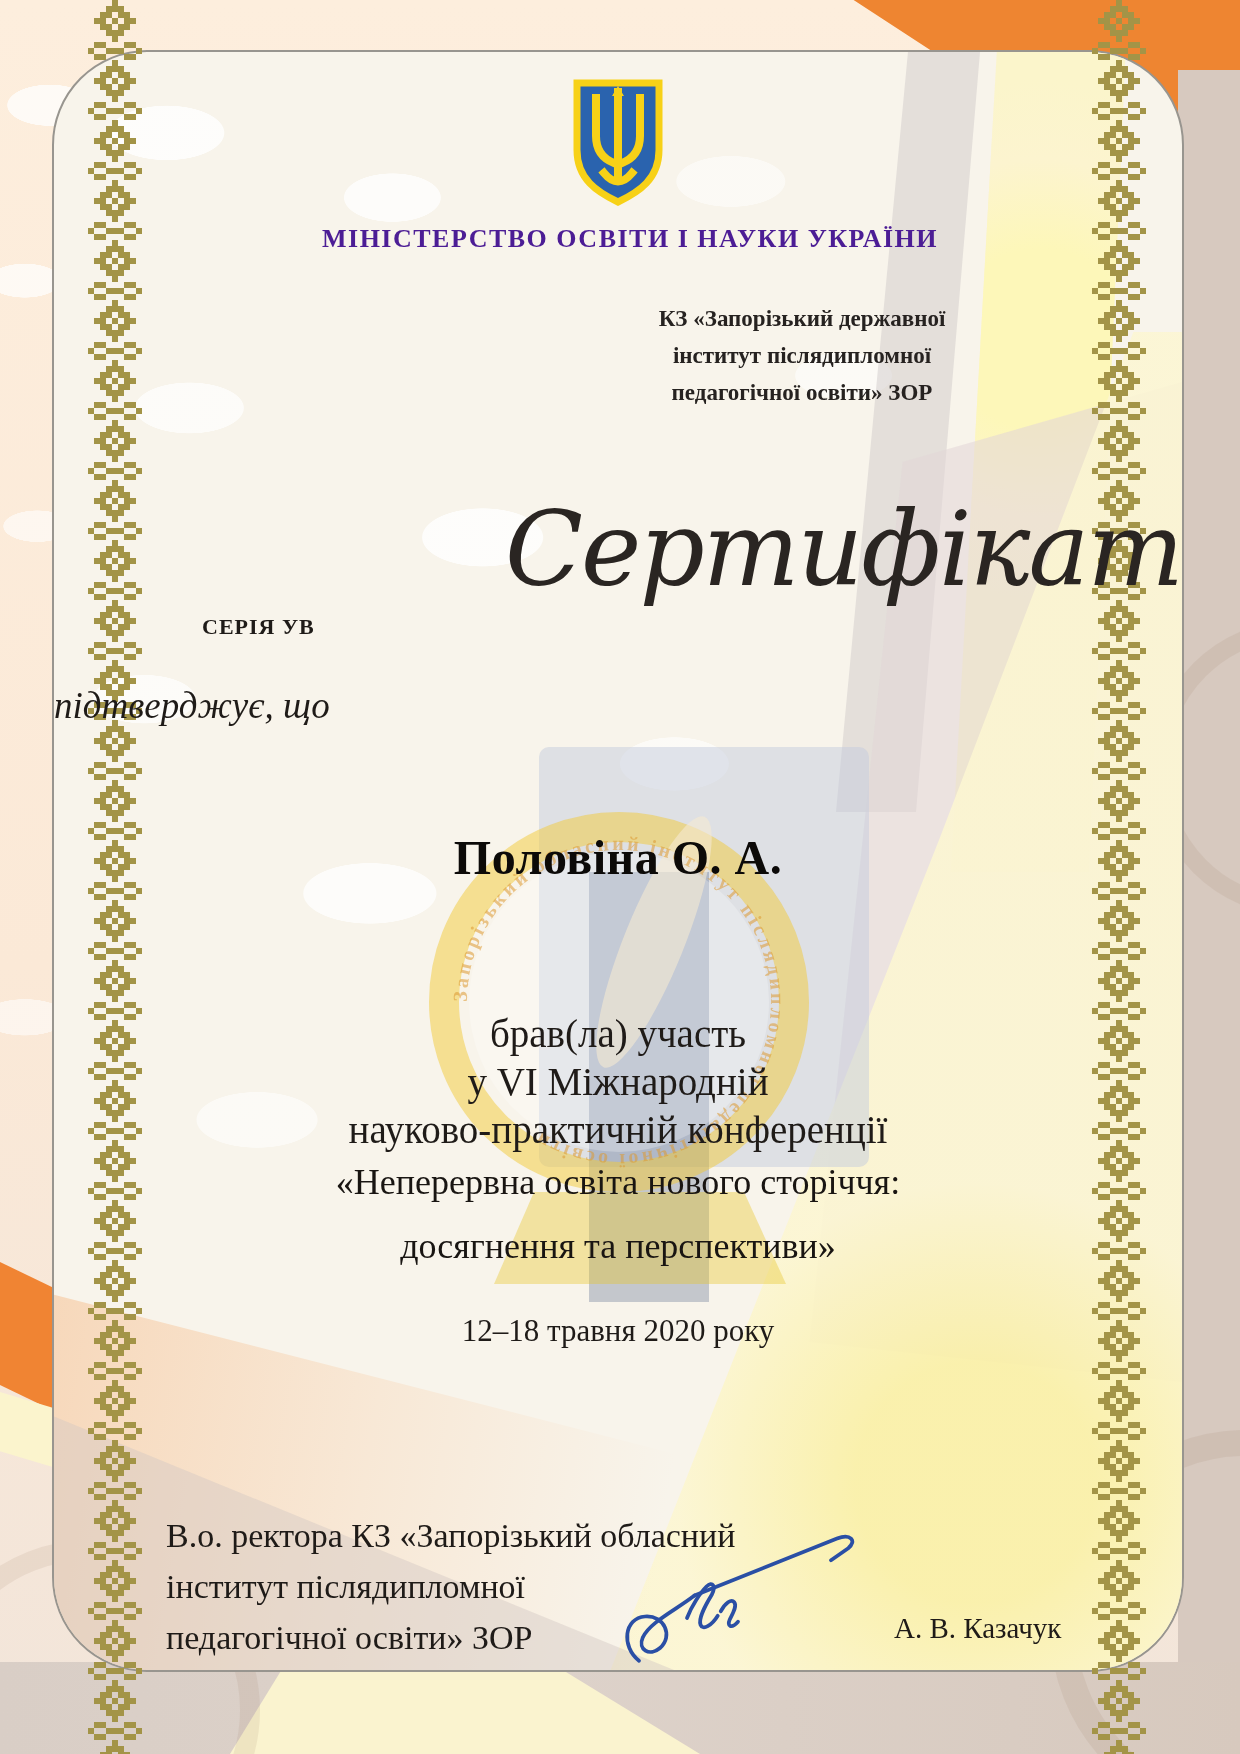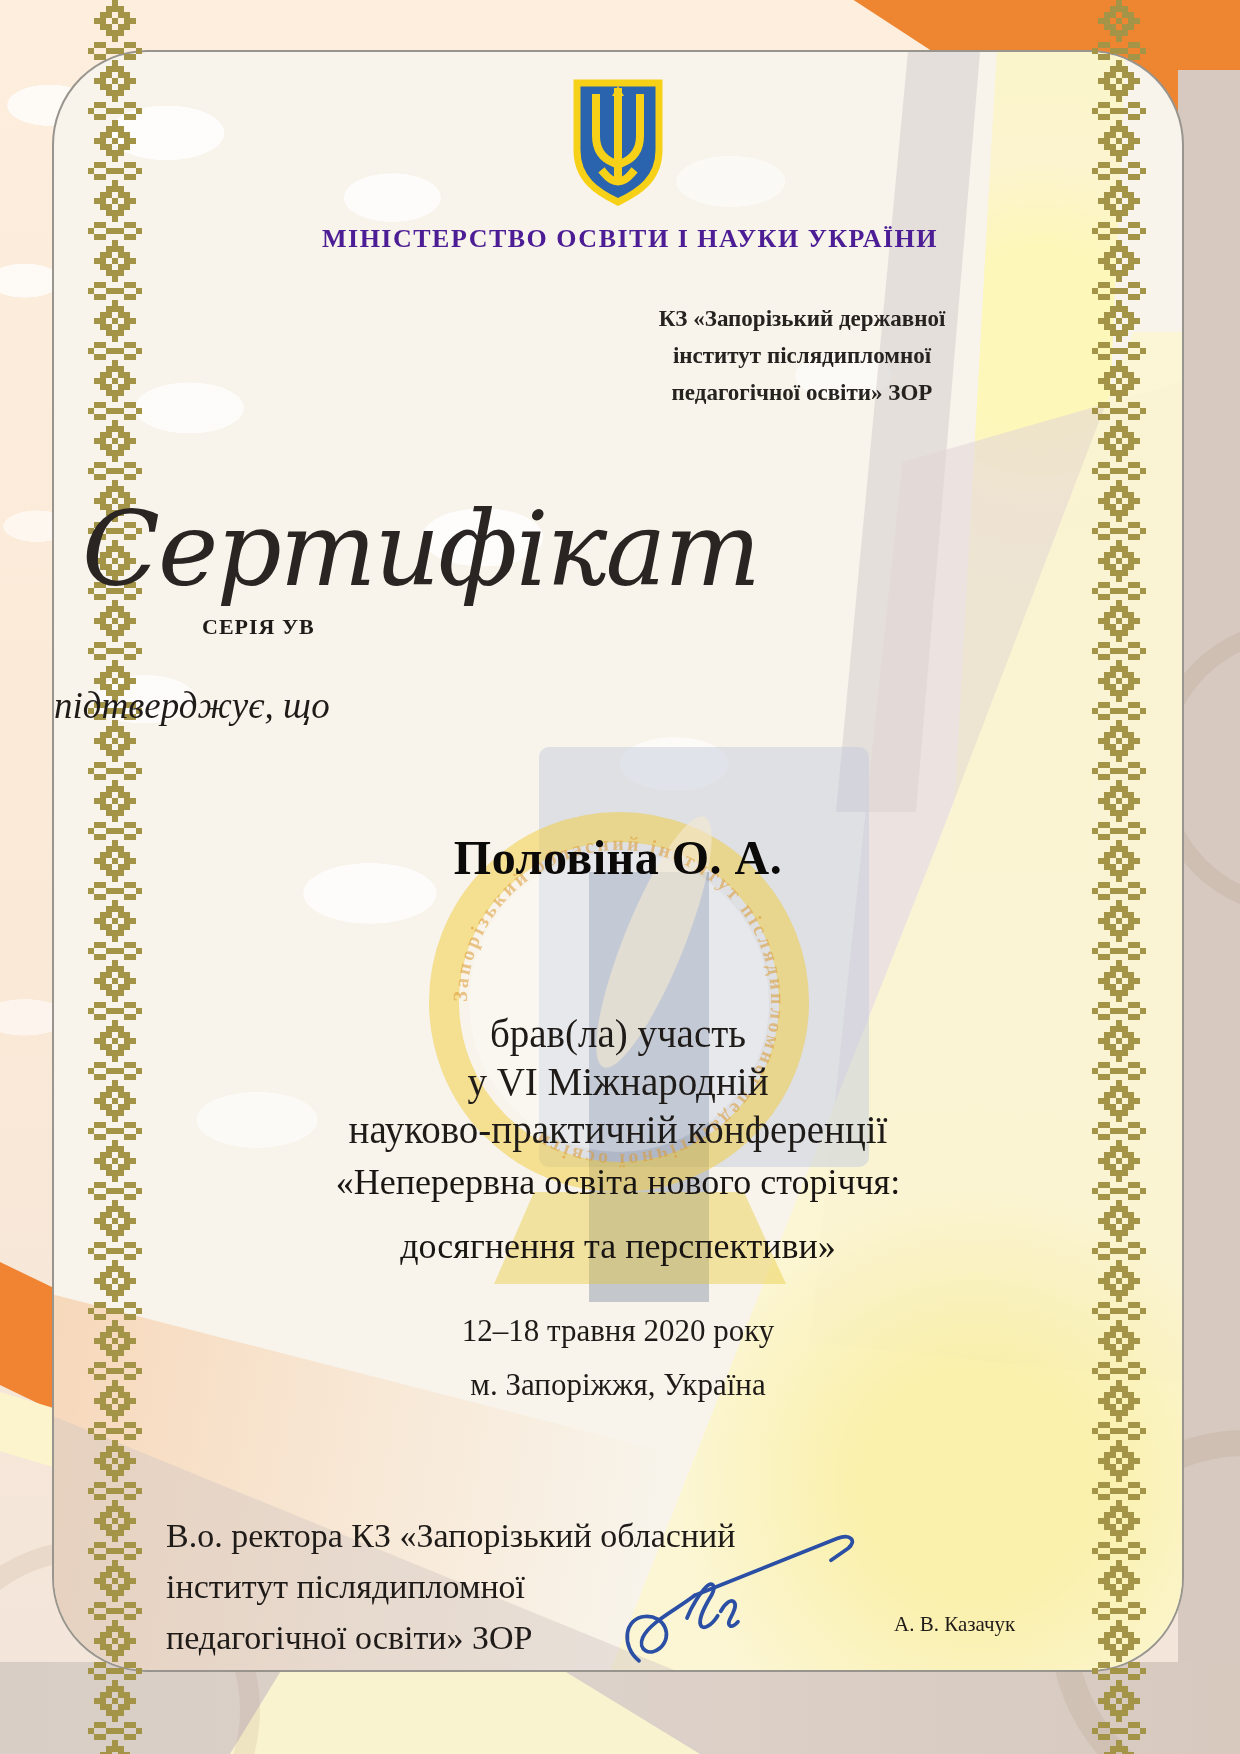--- a/index.html
+++ b/index.html
@@ -74,32 +74,32 @@
   
   .content{position:absolute;inset:0;z-index:5;}
   .crest{position:absolute;left:50%;top:26px;transform:translateX(-50%);}
   .ministry{position:absolute;left:12px;top:172px;width:100%;text-align:center;
     font-size:26px;font-weight:bold;letter-spacing:1.5px;color:#4c1d95;}
   .org-row{position:absolute;left:0;top:248px;width:100%;display:flex;}
   .org-col{font-size:23px;font-weight:bold;line-height:37px;text-align:center;color:#262220;}
   .org-col.dept{width:440px;margin-left:78px;}
   .org-col.inst{width:440px;margin-left:auto;margin-right:160px;}
   .series{position:absolute;left:148px;top:562px;font-size:22px;font-weight:bold;letter-spacing:1px;}
-  .certword{position:absolute;left:0;top:438px;width:100%;text-align:left;
-    font-size:102px;font-style:italic;font-family:"DejaVu Serif",serif;letter-spacing:-2px;color:#2a2522;margin-left:28px;}
+  .certword{position:absolute;left:0;top:438px;width:100%;text-align:right;
+    font-size:102px;font-style:italic;font-family:"DejaVu Serif",serif;letter-spacing:-2px;color:#2a2522;}
   .confirms{position:absolute;left:0;top:632px;width:100%;font-size:37px;font-style:italic;}
   .recipient{position:absolute;left:0;top:778px;width:100%;text-align:center;
     font-size:48px;font-weight:bold;letter-spacing:.5px;color:#0c0a08;}
   .participation{position:absolute;left:0;top:958px;width:100%;text-align:center;font-size:39px;line-height:48px;}
   .conf-title{position:absolute;left:0;top:1098px;width:100%;text-align:center;
     font-size:36px;font-weight:normal;line-height:64px;color:#191512;}
   .when-where{position:absolute;left:0;top:1252px;width:100%;text-align:center;
     font-size:31px;line-height:54px;}
   .signer-role{position:absolute;left:112px;top:1458px;width:580px;font-size:34px;line-height:51px;}
-  .signer-name{position:absolute;left:840px;top:1560px;font-size:21px;}
+  .signer-name{position:absolute;left:840px;top:1560px;font-size:29px;}
   .signature{position:absolute;left:520px;top:1470px;}
 </style>
 </head>
 <body>
 
 <div class="page">
 
   <div class="bg-ovals-outside"></div>
   <div class="corner-orange">
     <div class="ring"></div>
@@ -173,21 +173,20 @@
         <div>науково-практичній конференції</div>
       </div>
 
       <div class="conf-title">
         <div>«Неперервна освіта нового сторіччя:</div>
         <div>досягнення та перспективи»</div>
       </div>
 
       <div class="when-where">
         <div>12–18 травня 2020 року</div>
-        <div>м. Запоріжжя, Україна</div>
       </div>
 
       <div class="signer-role">
         <div>В.о. ректора КЗ «Запорізький обласний</div>
         <div>інститут післядипломної</div>
         <div>педагогічної освіти» ЗОР</div>
       </div>
 
       <svg class="signature" width="340" height="150" viewBox="0 0 340 200">
         <g stroke="#2a4fa5" stroke-width="5" fill="none" stroke-linecap="round" stroke-linejoin="round">

